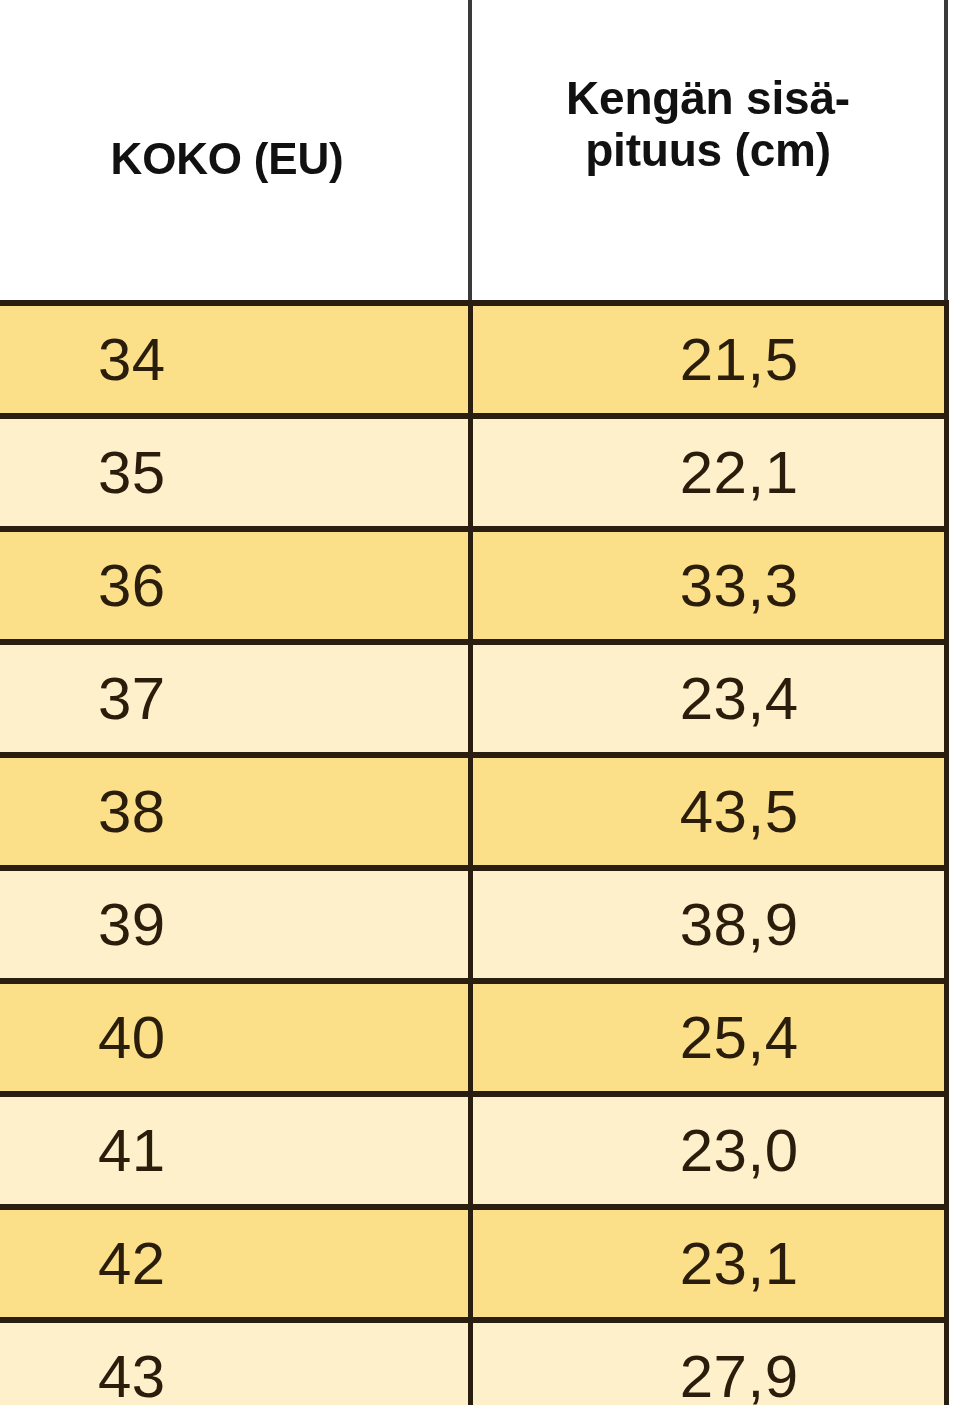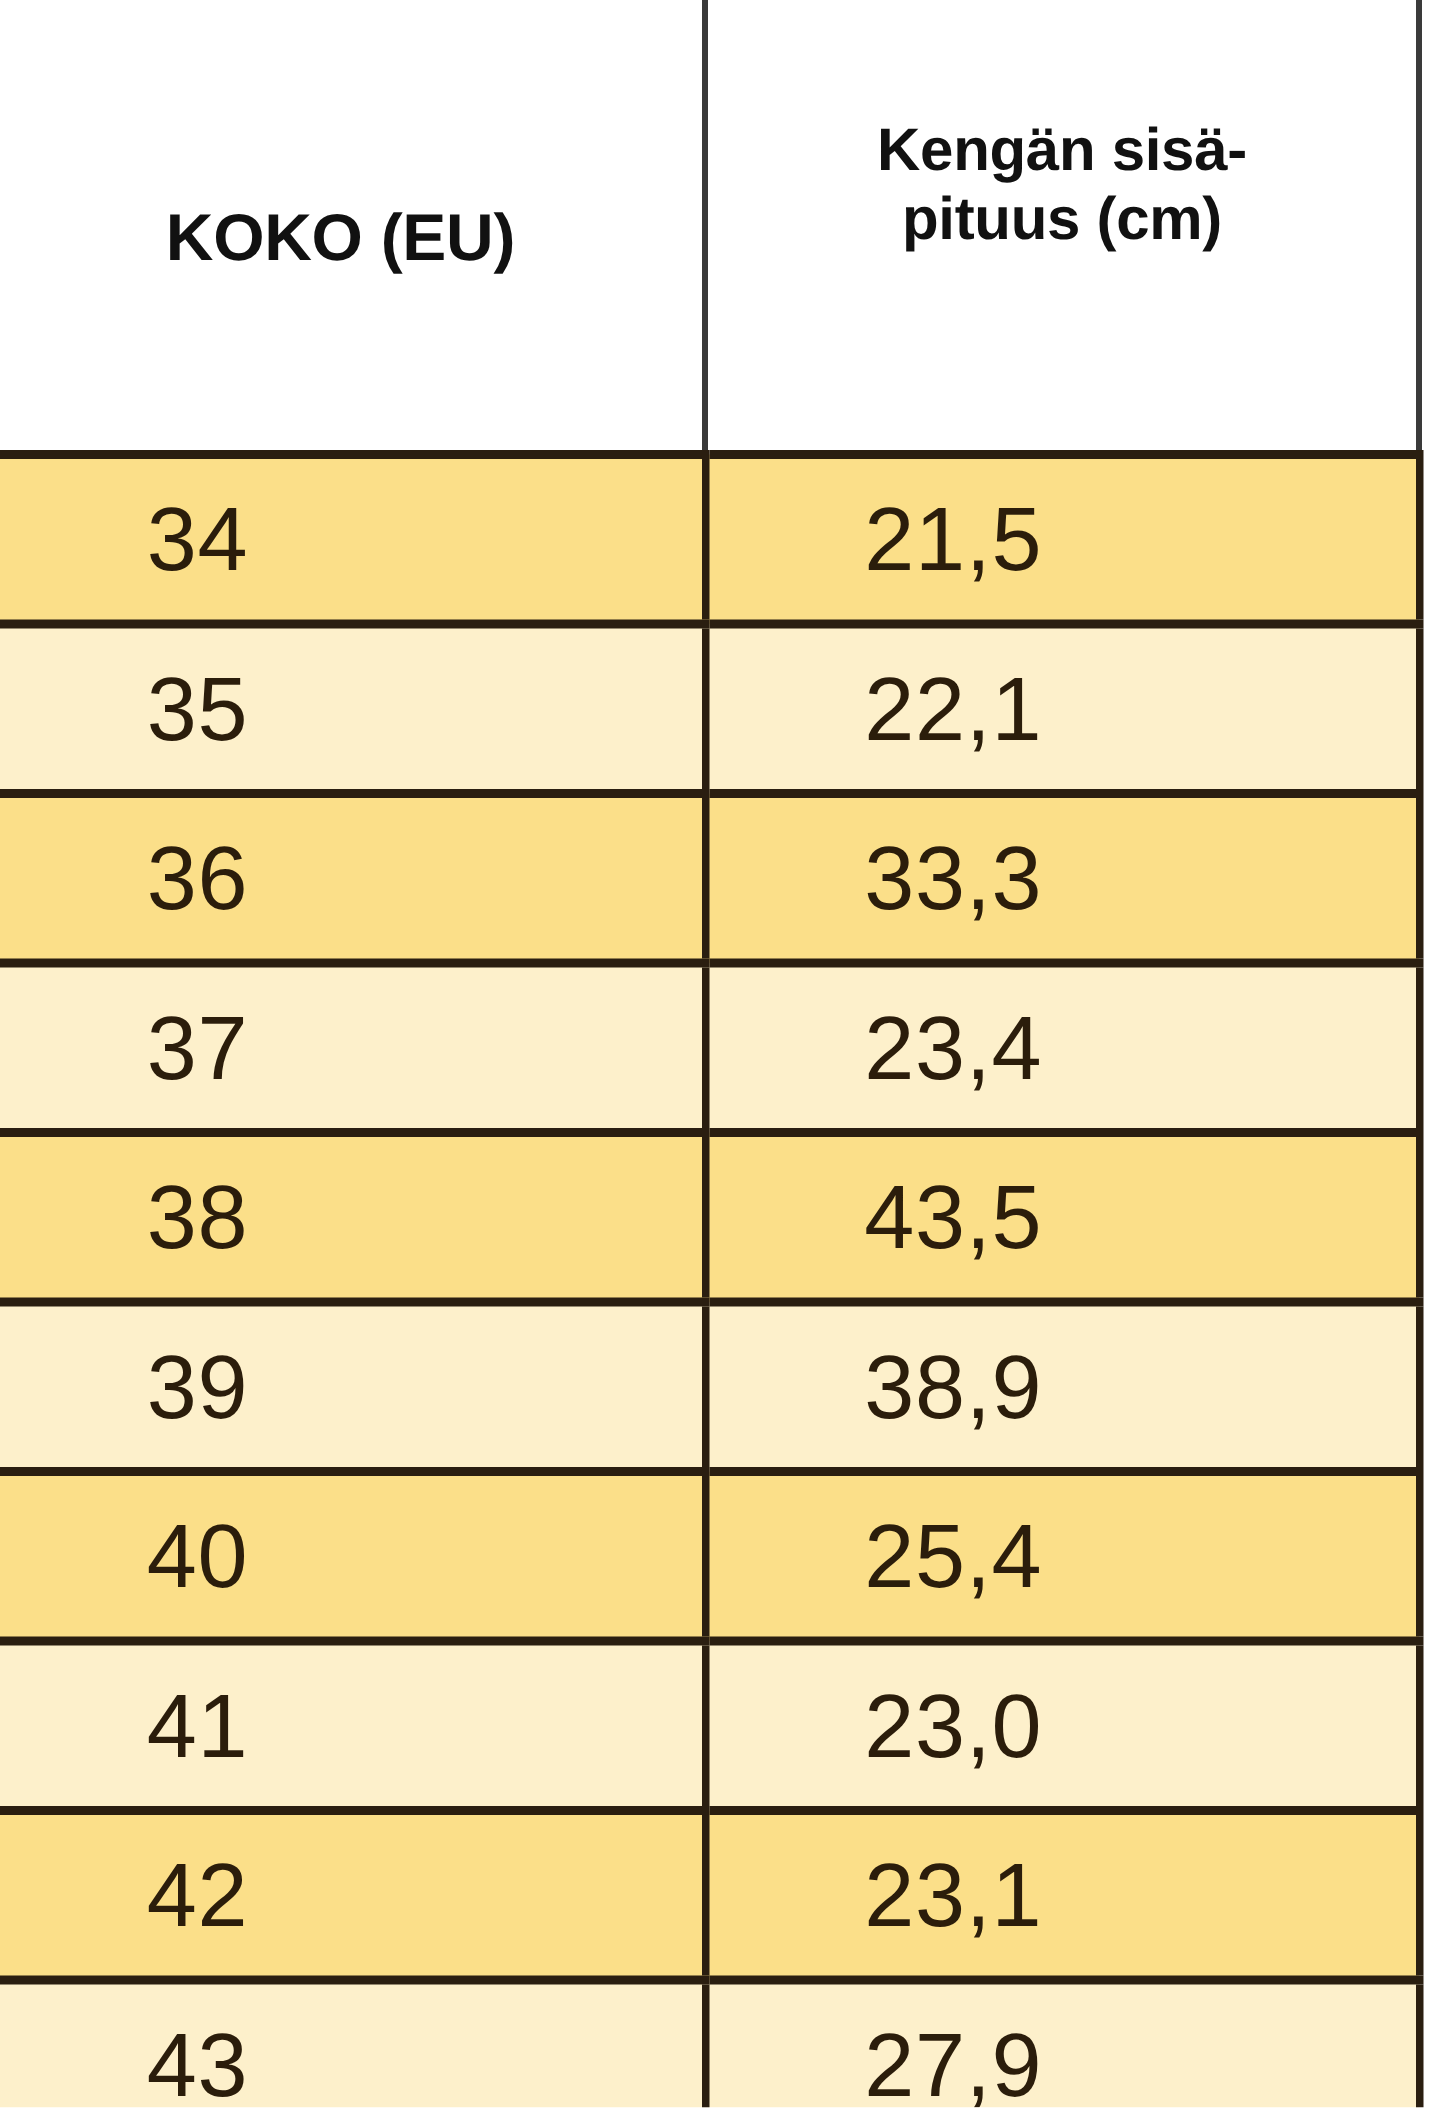--- a/index.html
+++ b/index.html
@@ -47,21 +47,21 @@
     border-top: 0;
     border-bottom: 6px solid #2a1e10;
   }
 
   
   .size-table thead th {
     height: 248px;
     background: #ffffff;
     color: #111111;
     font-weight: bold;
-    font-size: 40px;
+    font-size: 46px;
     line-height: 1.14;
     letter-spacing: -0.2px;
     border-bottom: 6px solid #2a1e10;
     border-right: 4px solid #3a3a3a;
     padding-bottom: 6px;
   }
   .size-table thead th.head-size {
     font-size: 44px;
     padding-bottom: 0;
     padding-top: 18px;
@@ -84,20 +84,21 @@
     line-height: 1;
   }
   .size-table tbody tr.band-dark td  { background: #fbdf89; }
   .size-table tbody tr.band-light td { background: #fdf0cb; }
 
   .size-table tbody td.cell-size {
     padding-right: 190px;   
   }
   .size-table tbody td.cell-length {
     padding-right: 145px;
+    text-align: right;
   }
 
   
   .size-table tbody tr:last-child td { border-bottom: 6px solid #2a1e10; }
 </style>
 </head>
 <body>
 
 <div id="size-table-wrap">
   <table class="size-table">

